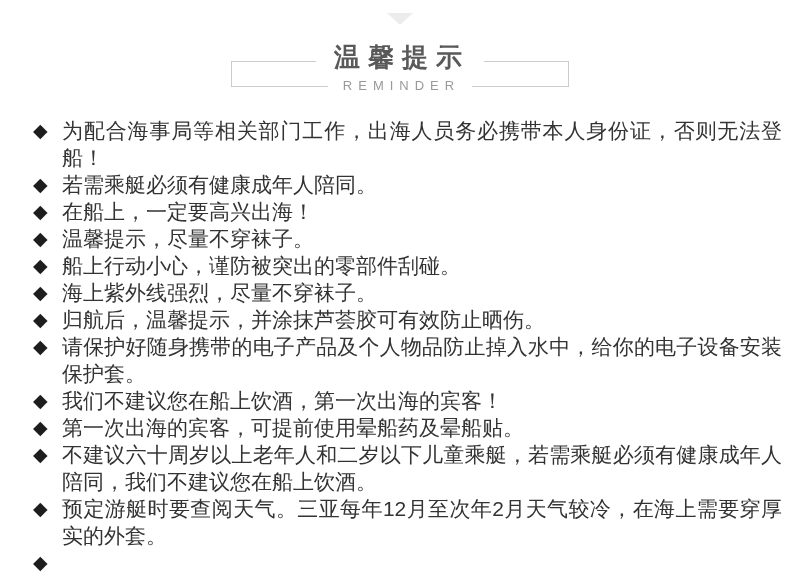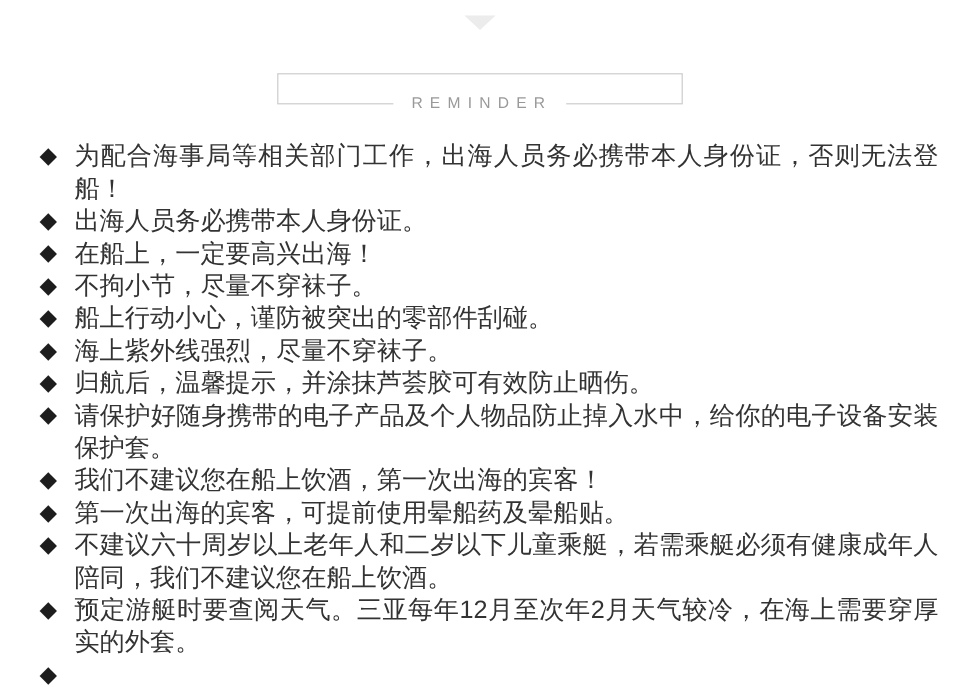--- a/index.html
+++ b/index.html
@@ -86,40 +86,41 @@
   }
 </style>
 </head>
 <body>
 
 <div class="page">
 
   <div class="arrow-down"></div>
 
   <div class="header-box">
+    <h1 class="page-title">温馨提示</h1>
     <div class="page-subtitle">REMINDER</div>
   </div>
 
   <ul class="tips-list">
 
   <li class="tip-item">
       <span class="diamond-bullet">◆</span>
       <span>为配合海事局等相关部门工作，出海人员务必携带本人身份证，否则无法登船！</span>
     </li>
       <li class="tip-item">
       <span class="diamond-bullet">◆</span>
-      <span>出海人员务必携带本人身份证。</span>
+      <span>若需乘艇必须有健康成年人陪同。</span>
     </li>
       <li class="tip-item">
       <span class="diamond-bullet">◆</span>
       <span>在船上，一定要高兴出海！</span>
     </li>
       <li class="tip-item">
       <span class="diamond-bullet">◆</span>
-      <span>不拘小节，尽量不穿袜子。</span>
+      <span>温馨提示，尽量不穿袜子。</span>
     </li>
       <li class="tip-item">
       <span class="diamond-bullet">◆</span>
       <span>船上行动小心，谨防被突出的零部件刮碰。</span>
     </li>
       <li class="tip-item">
       <span class="diamond-bullet">◆</span>
       <span>海上紫外线强烈，尽量不穿袜子。</span>
     </li>
       <li class="tip-item">

